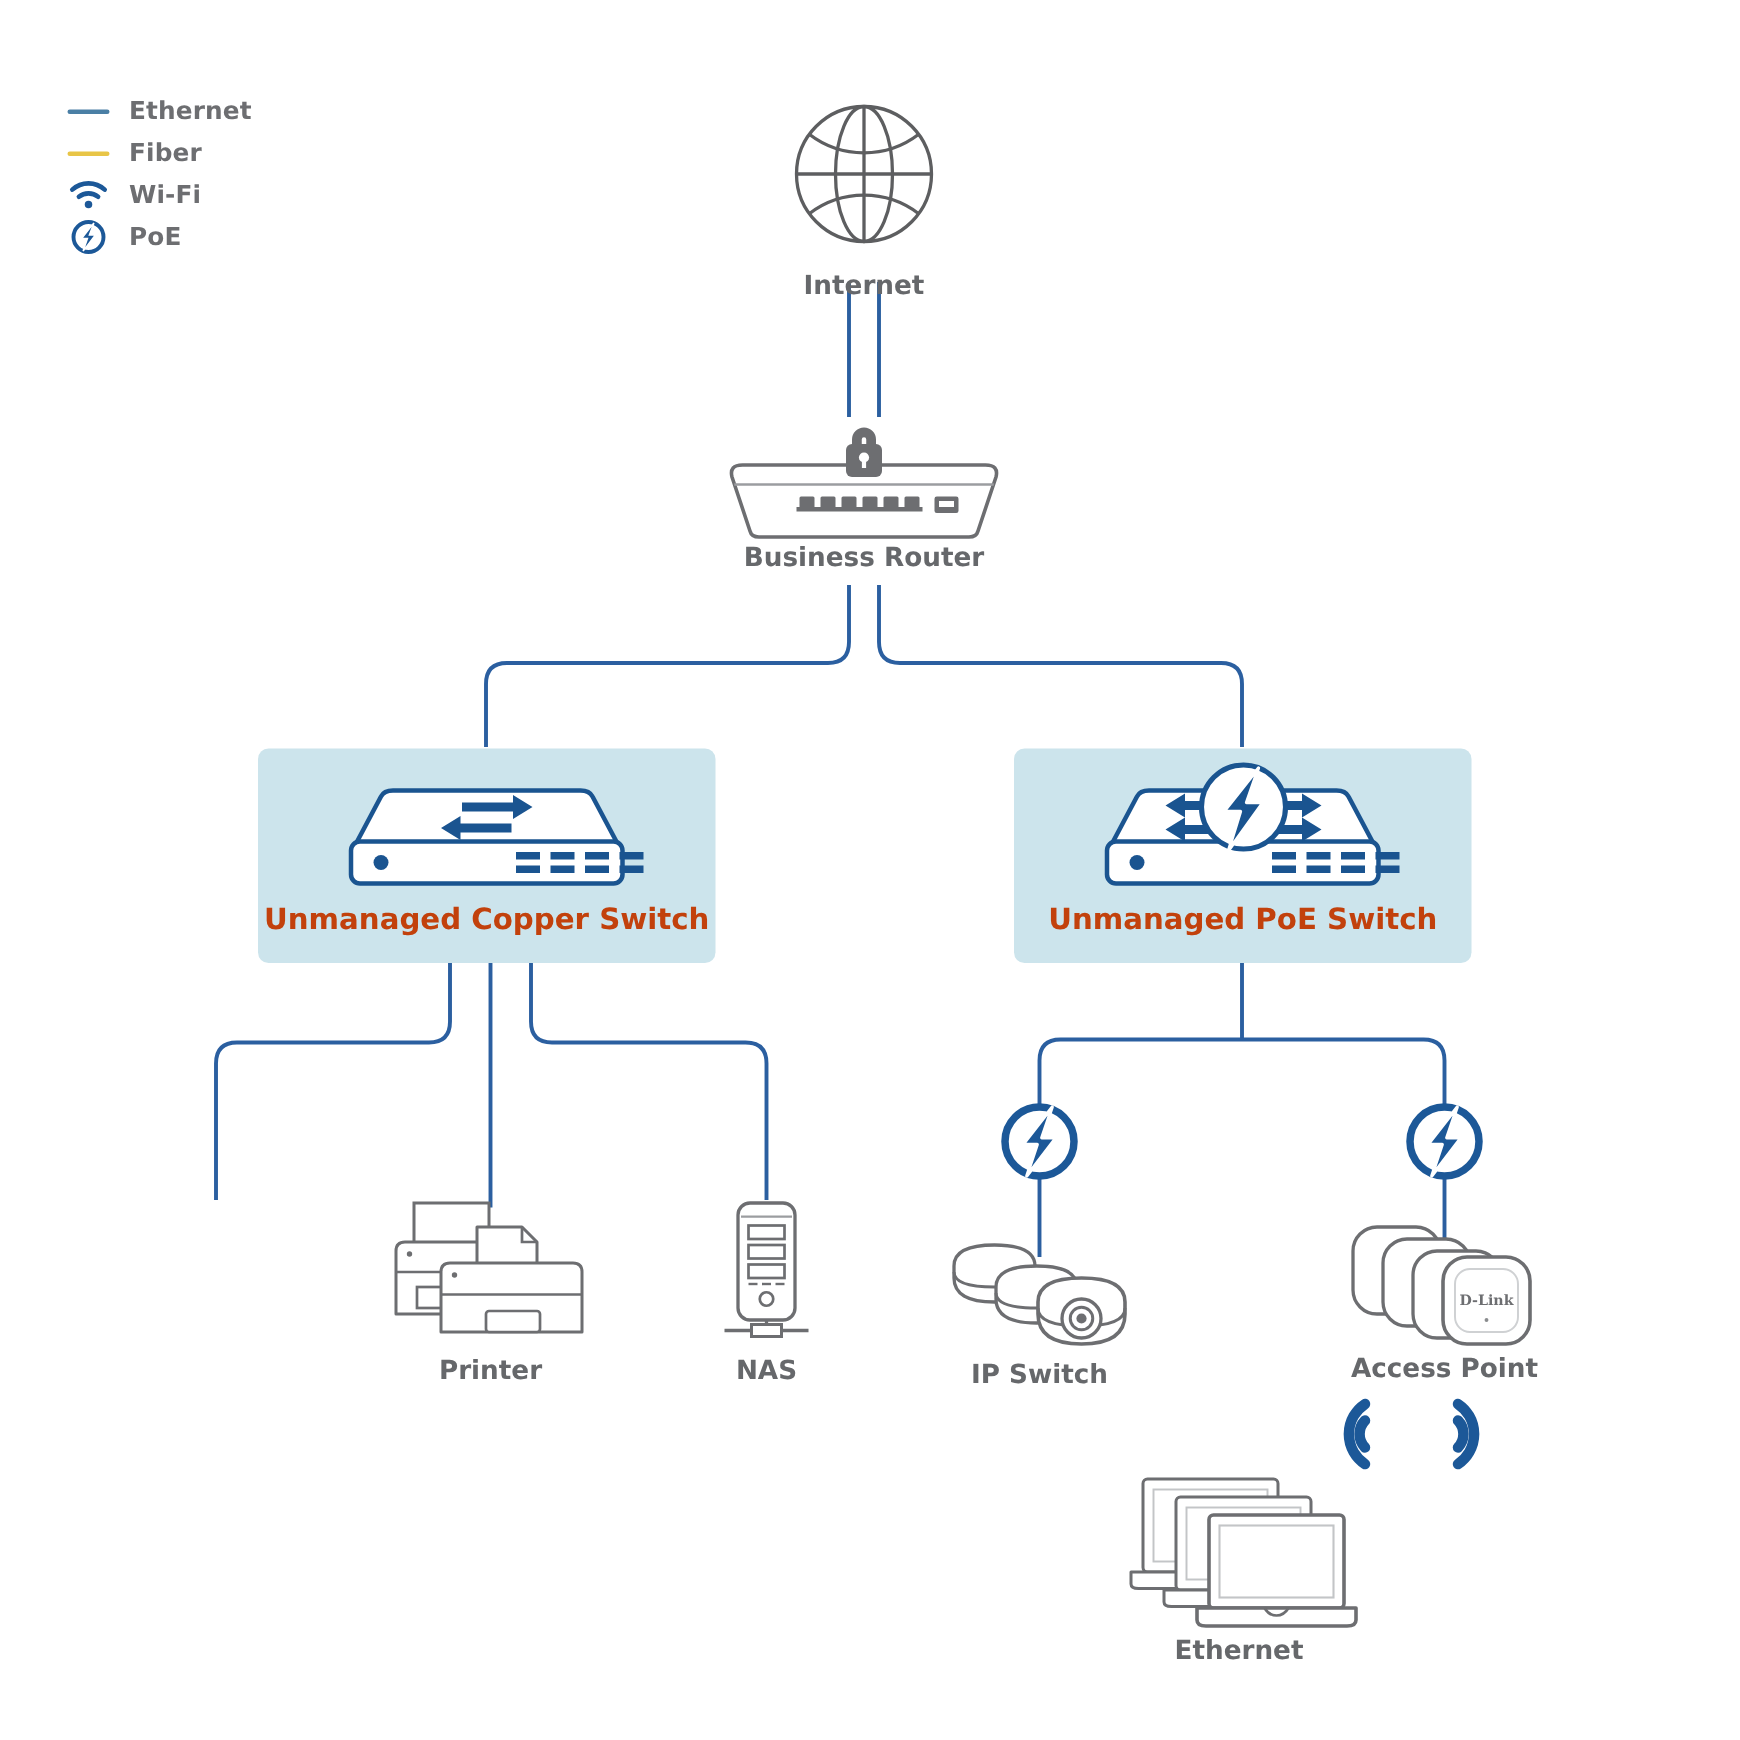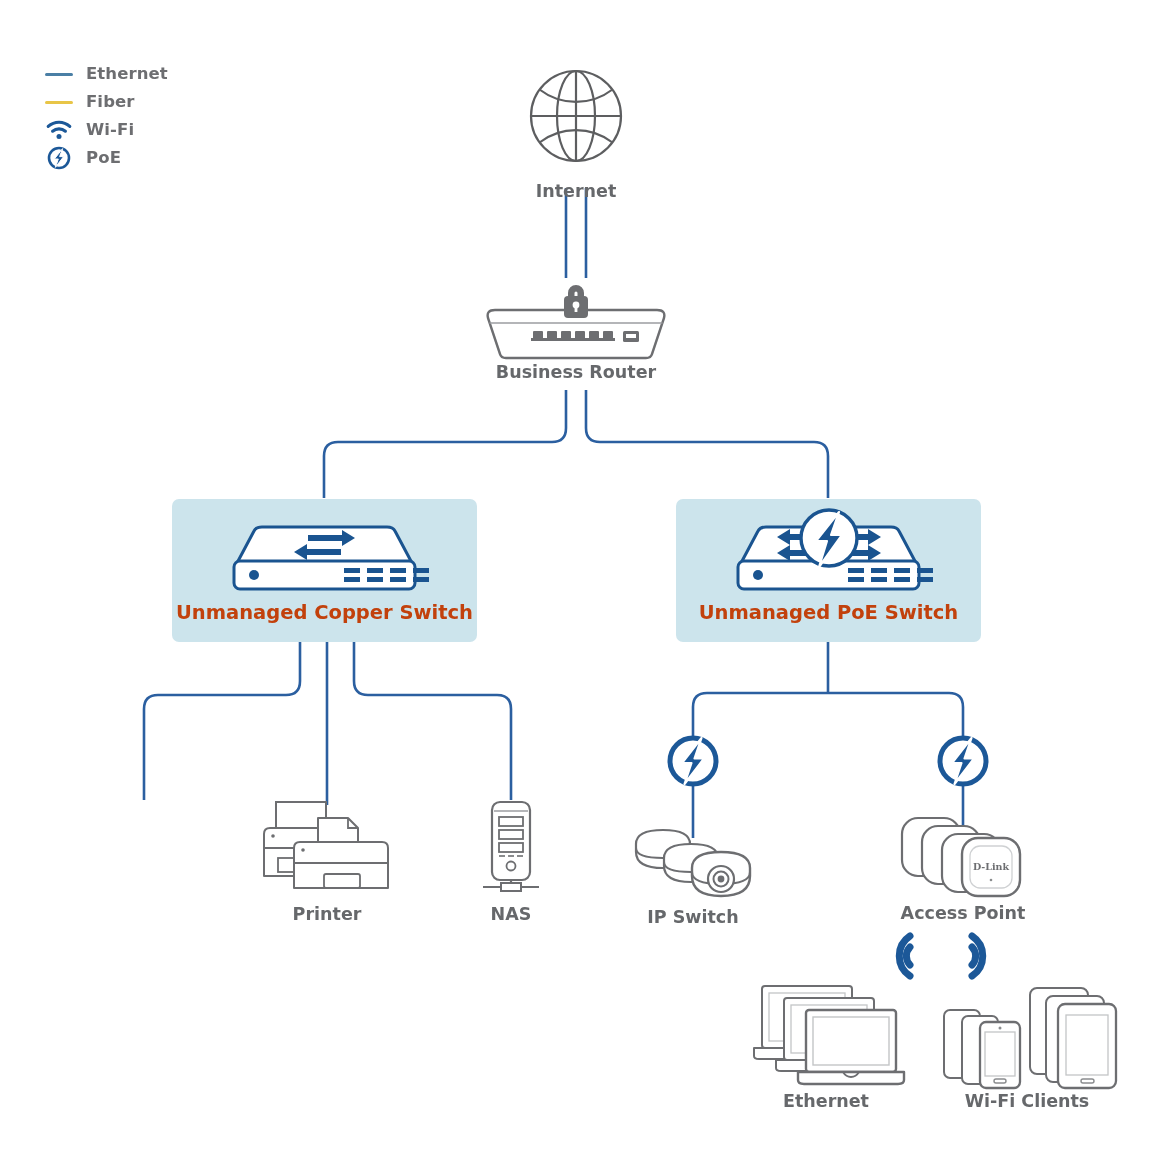--- a/index.html
+++ b/index.html
@@ -324,32 +324,14 @@
       <path d="M28,78 L134,78 L134,86 Q134,89 129,89 L33,89 Q28,89 28,86 Z" fill="#ffffff" stroke="#6d6e71" stroke-width="2" stroke-linejoin="round"></path>
 
       <rect x="58" y="28" width="90" height="62" rx="3" fill="#ffffff" stroke="#6d6e71" stroke-width="2.4"></rect>
       <rect x="65" y="35" width="76" height="48" fill="#ffffff" stroke="#c3c5c7" stroke-width="1.4"></rect>
       <path d="M50,90 L156,90 L156,98 Q156,102 150,102 L56,102 Q50,102 50,98 Z" fill="#ffffff" stroke="#6d6e71" stroke-width="2.4" stroke-linejoin="round"></path>
       <path d="M95,90 Q98,95 103,95 Q108,95 111,90" fill="none" stroke="#6d6e71" stroke-width="1.8"></path>
     </svg>
     <div class="node-label" style="margin-top:4px;">Ethernet</div>
   </div>
 
-  <div class="node" style="left:938px; top:982px; width:178px;">
-    <svg width="178" height="106" viewBox="0 0 178 106">
-
-      <rect x="6" y="28" width="36" height="68" rx="6" fill="#ffffff" stroke="#6d6e71" stroke-width="2"></rect>
-      <rect x="24" y="34" width="36" height="68" rx="6" fill="#ffffff" stroke="#6d6e71" stroke-width="2"></rect>
-      <rect x="42" y="40" width="40" height="66" rx="6" fill="#ffffff" stroke="#6d6e71" stroke-width="2.3"></rect>
-      <rect x="47" y="50" width="30" height="44" fill="#ffffff" stroke="#c3c5c7" stroke-width="1.3"></rect>
-      <circle cx="62" cy="46" r="1.5" fill="#8a8c8e"></circle>
-      <rect x="56" y="97" width="12" height="4" rx="2" fill="none" stroke="#8a8c8e" stroke-width="1.4"></rect>
-
-      <rect x="92" y="6" width="58" height="86" rx="7" fill="#ffffff" stroke="#6d6e71" stroke-width="2"></rect>
-      <rect x="108" y="14" width="58" height="86" rx="7" fill="#ffffff" stroke="#6d6e71" stroke-width="2"></rect>
-      <rect x="120" y="22" width="58" height="84" rx="7" fill="#ffffff" stroke="#6d6e71" stroke-width="2.3"></rect>
-      <rect x="128" y="33" width="42" height="60" fill="#ffffff" stroke="#c3c5c7" stroke-width="1.3"></rect>
-      <rect x="143" y="97" width="13" height="4" rx="2" fill="none" stroke="#8a8c8e" stroke-width="1.4"></rect>
-    </svg>
-    <div class="node-label" style="margin-top:4px;">Wi-Fi Clients</div>
-  </div>
 
 </div>
 
 </body></html>

